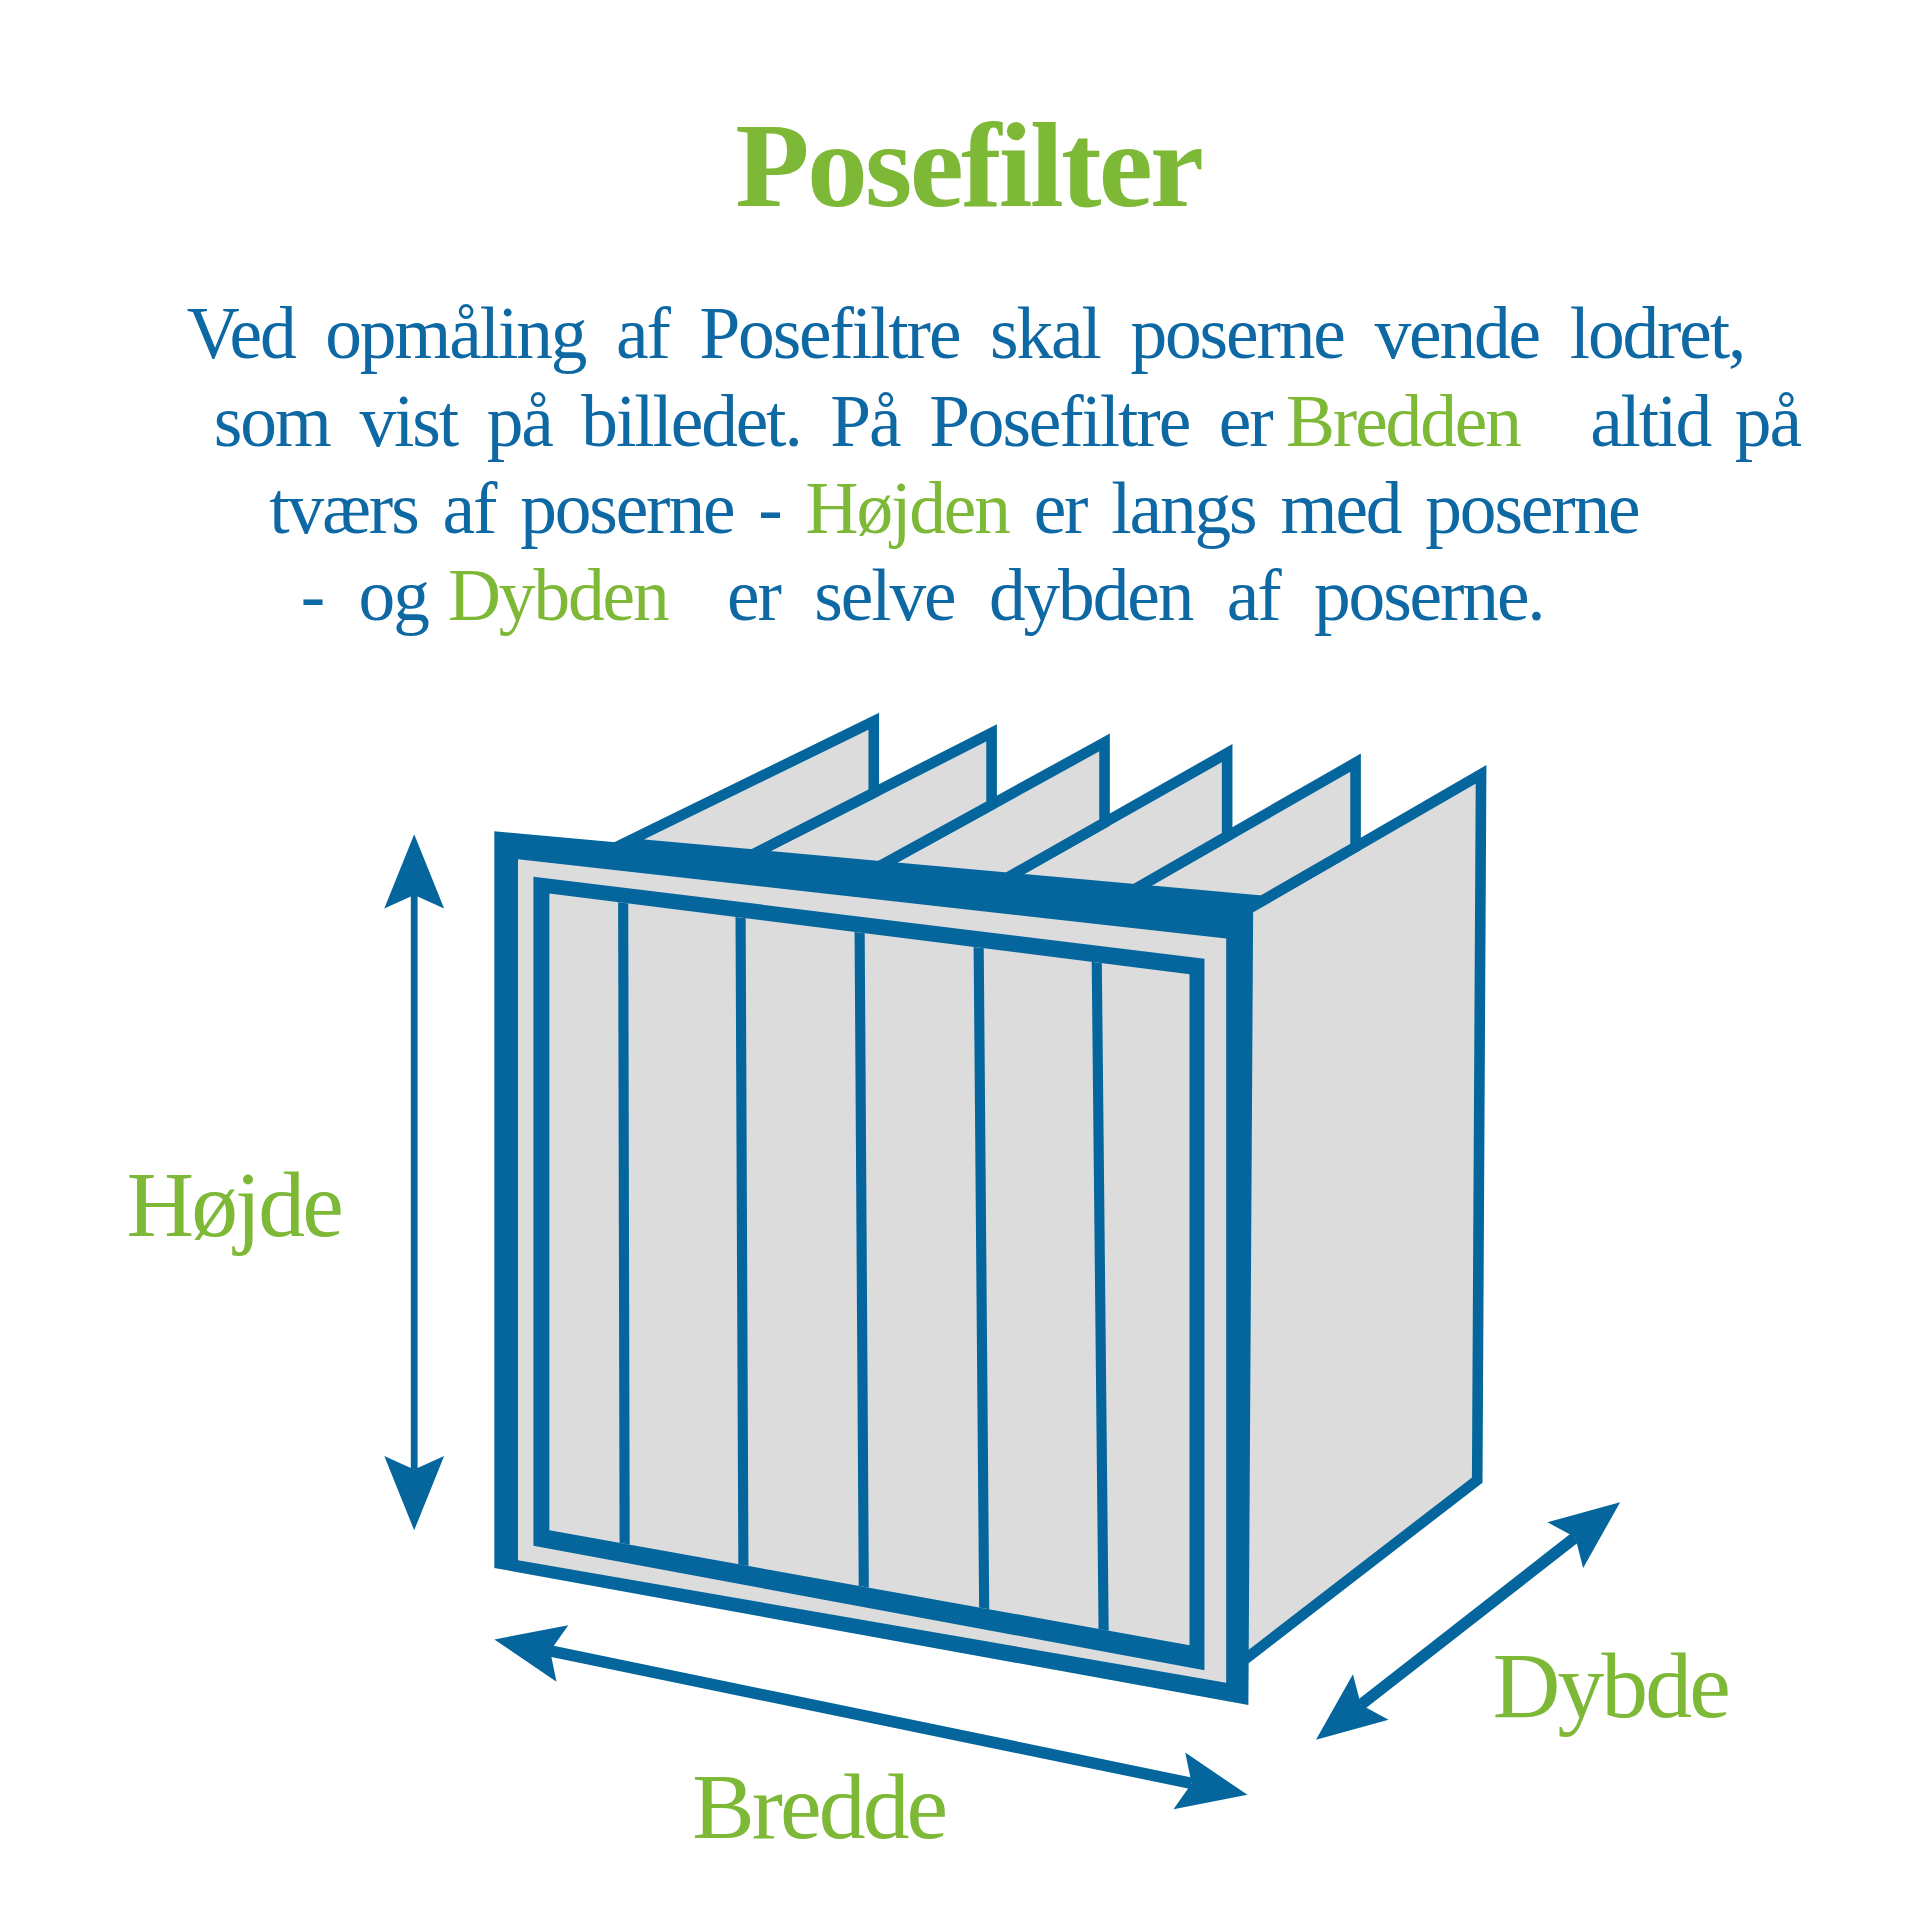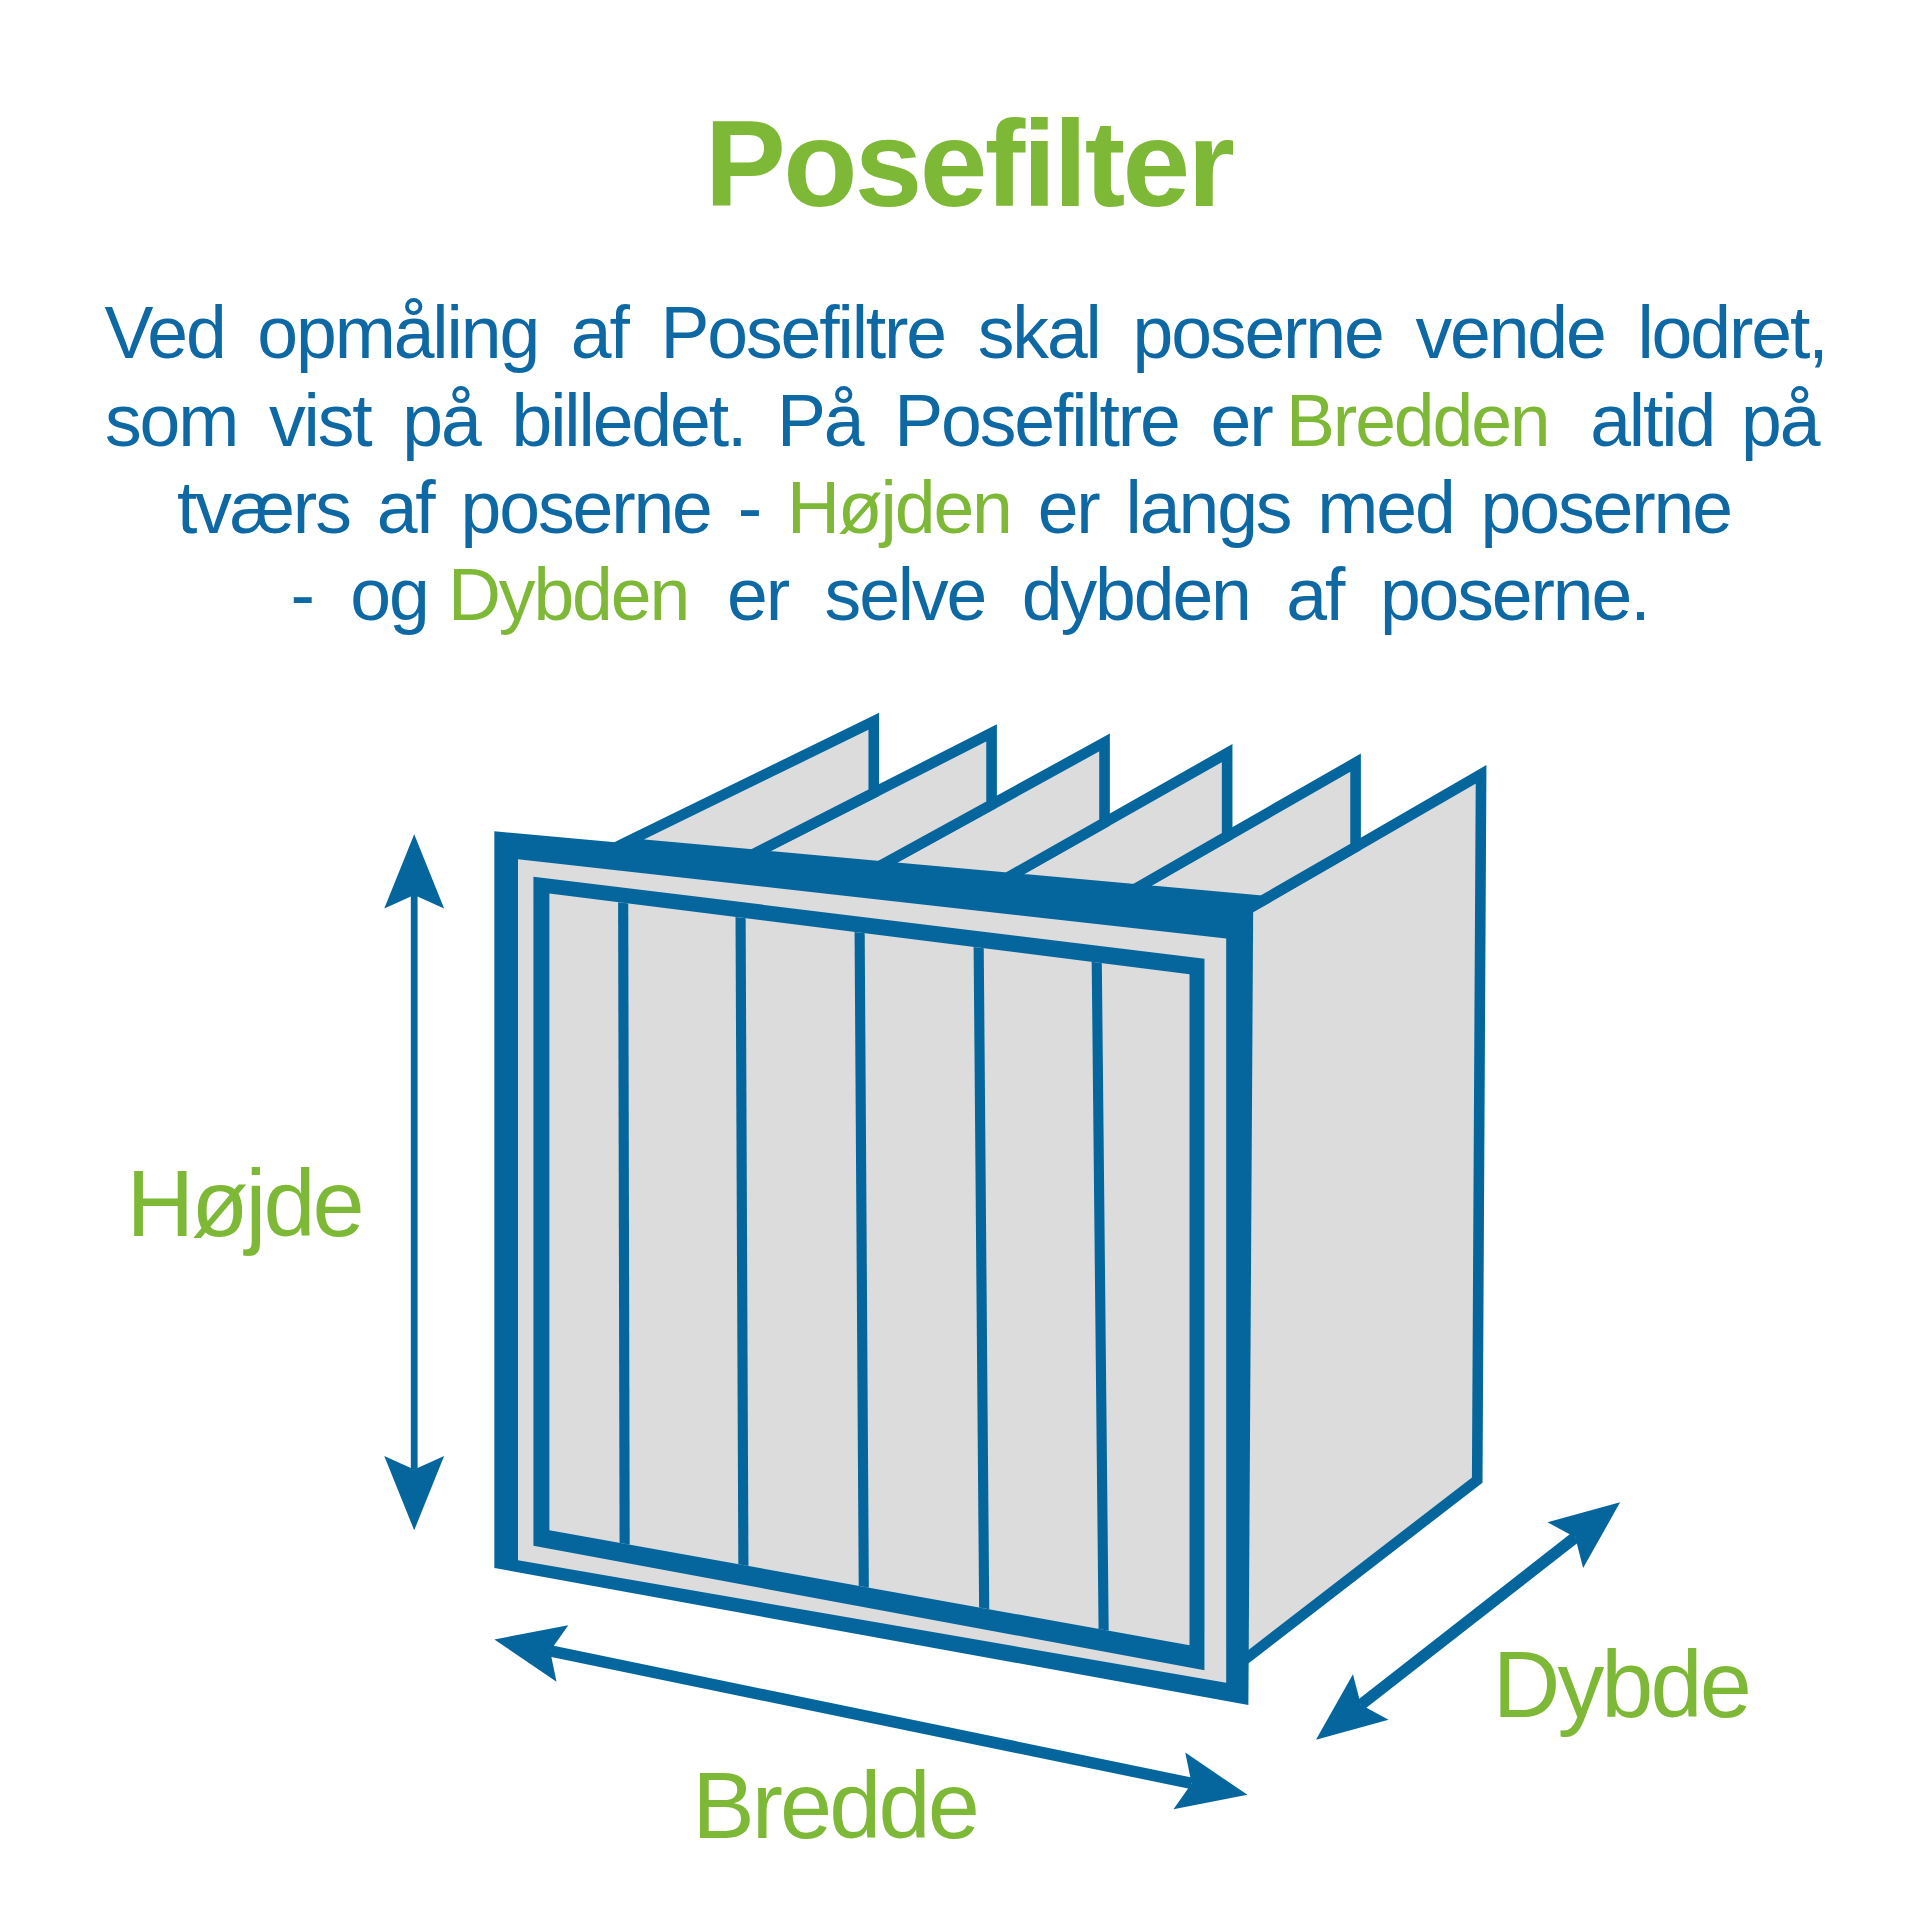--- a/index.html
+++ b/index.html
@@ -1,17 +1,17 @@
 <!DOCTYPE html>
 <html><head>
 <meta charset="utf-8">
 <style>
   html,body { margin:0; padding:0; background:#ffffff; }
   .page { position:relative; width:1931px; height:1931px; background:#ffffff;
-          font-family:Liberation Sans, sans-serif; }
+          font-family:Liberation Serif, serif; }
   svg { position:absolute; left:0; top:0; }
   .title { font-size:126px; font-weight:bold; fill:#7db836; text-anchor:middle; letter-spacing:-2.8px; }
   .body { font-size:76px; fill:#0d68a4; text-anchor:middle; letter-spacing:-2.2px; }
   .w15 { word-spacing:15px; }
   .w9 { word-spacing:9px; }
   .w14 { word-spacing:14px; }
   .w19 { word-spacing:19px; }
   .w20 { word-spacing:20px; }
   .g { fill:#7db836; }
   .lbl { font-size:97px; fill:#7db836; letter-spacing:-3px; }

